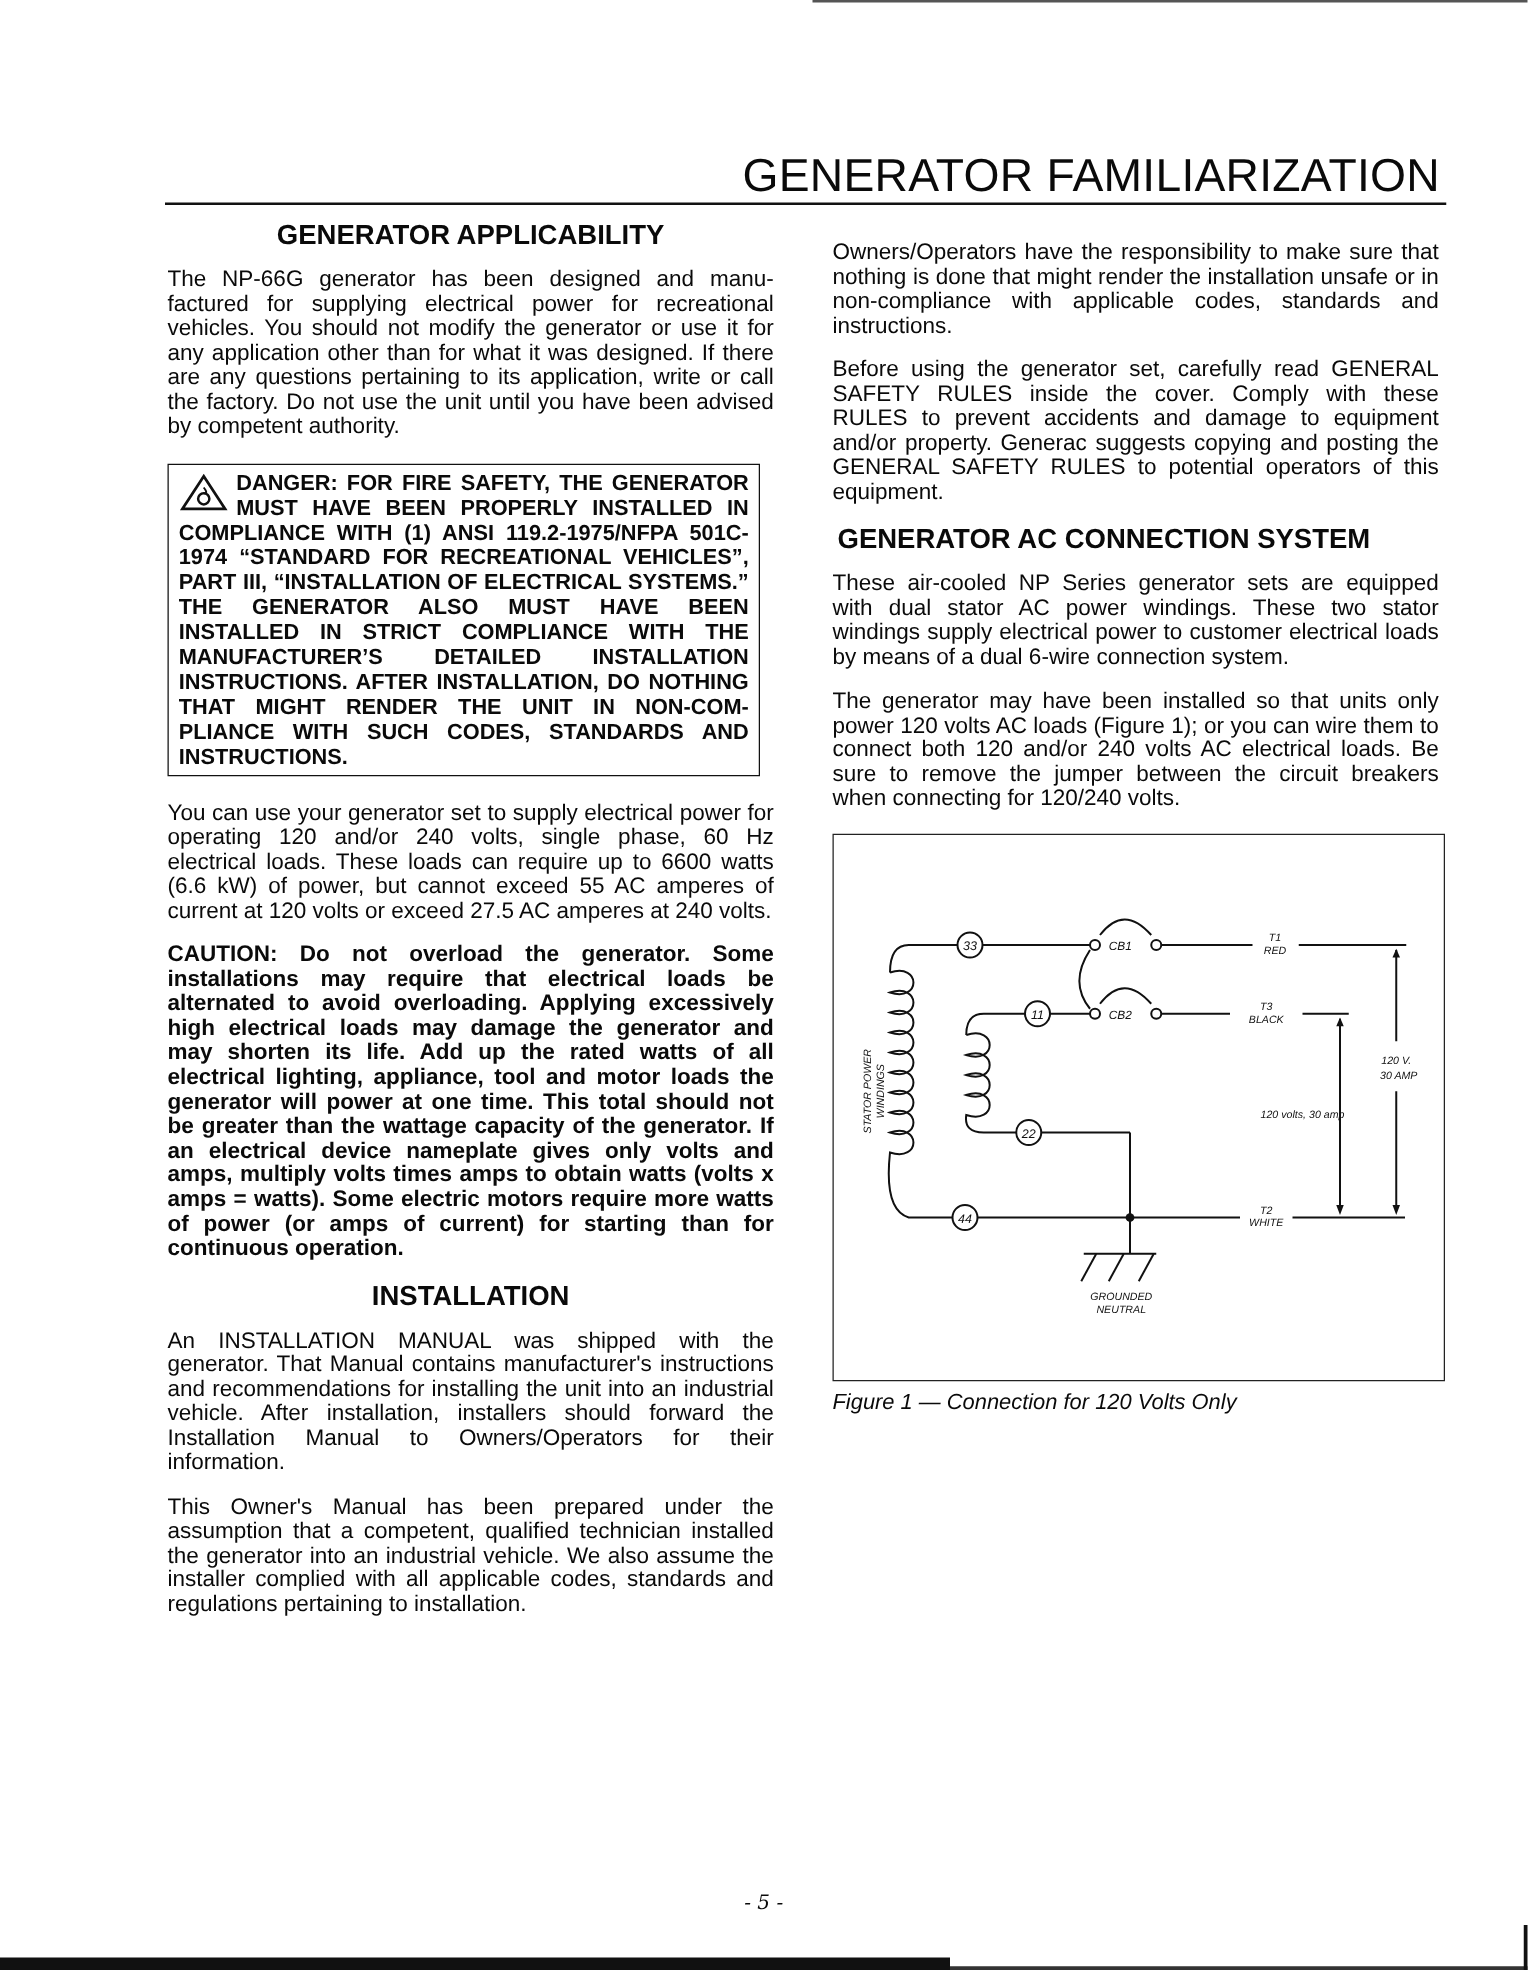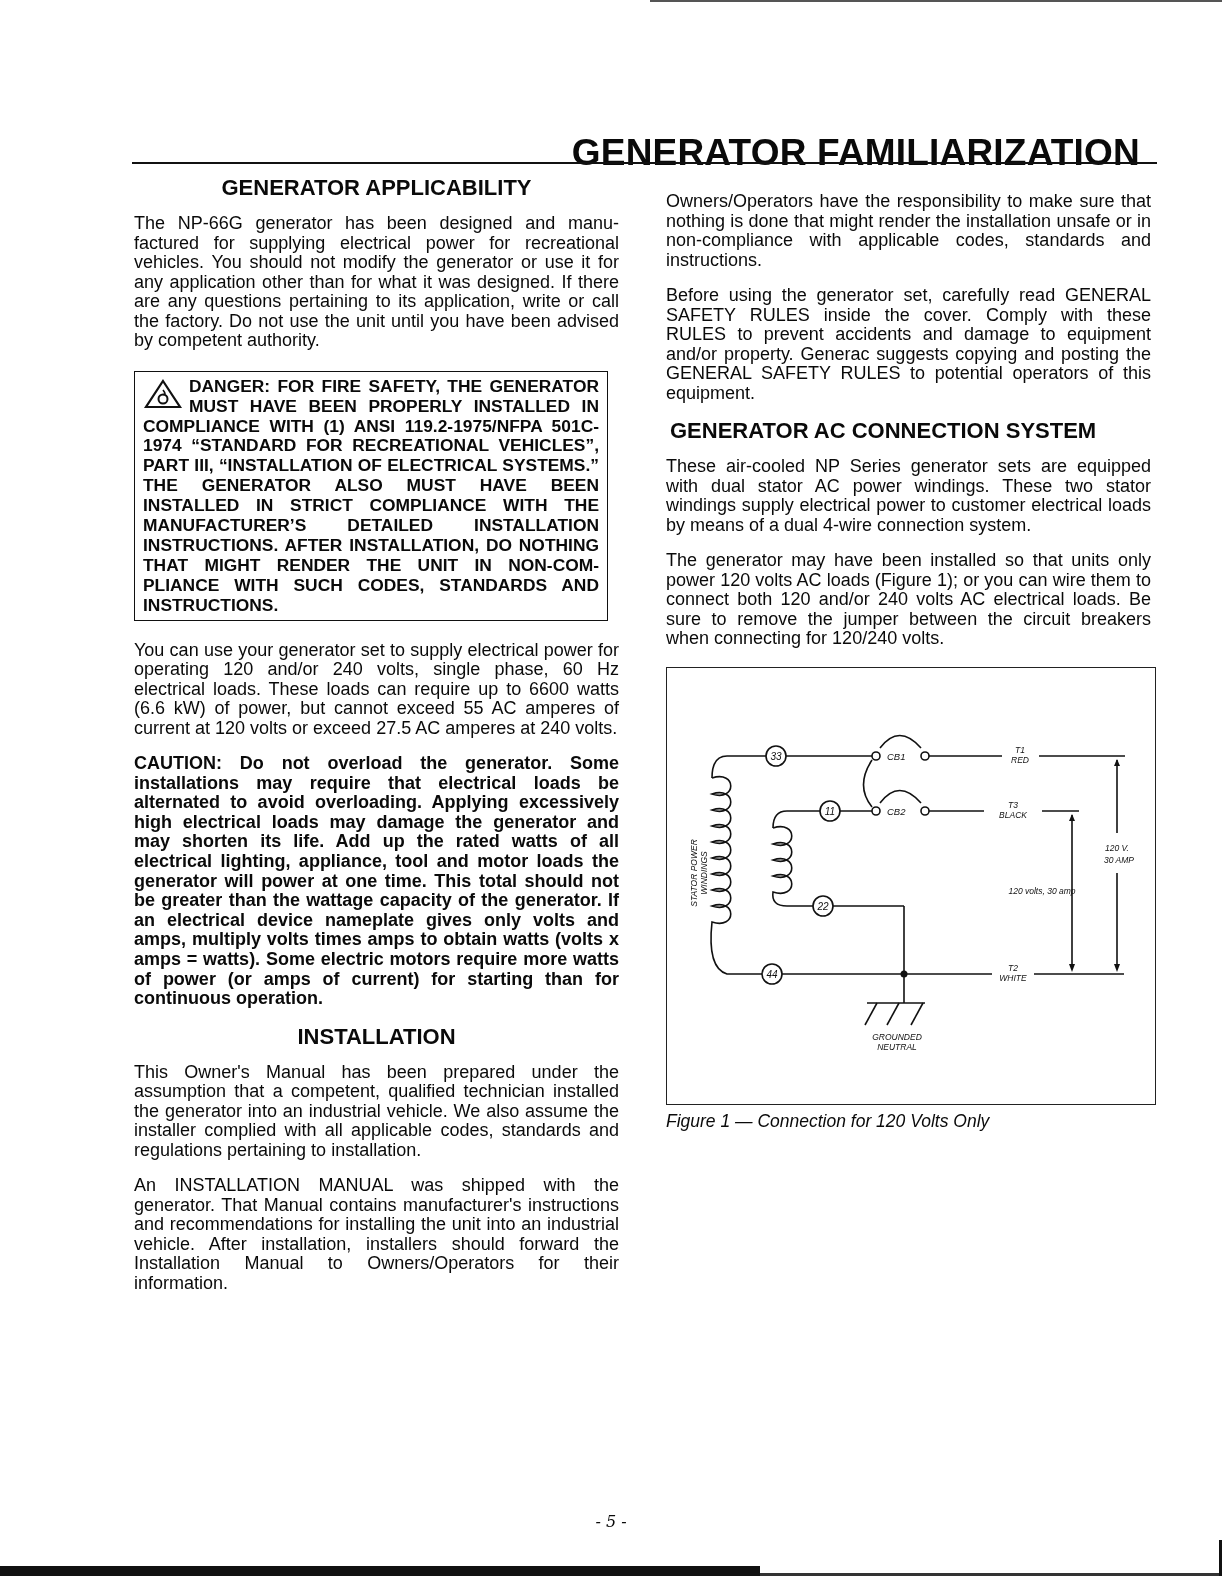--- a/index.html
+++ b/index.html
@@ -2,22 +2,22 @@
 <html><head>
   <meta charset="utf-8">
   <style>
     html, body { margin: 0; padding: 0; background: #ffffff; }
     body {
       width: 1222px; height: 1576px; position: relative; overflow: hidden;
       font-family: "Liberation Sans", sans-serif; color: #0a0a0a;
     }
     .page-title {
       position: absolute; right: 70px; top: 122px;
-      font-size: 37px; font-weight: bold; letter-spacing: 0.2px;
-      margin: 12px; line-height: 1;
+      font-size: 37px; font-weight: normal; letter-spacing: 0.2px;
+      margin: 0; line-height: 1;
     }
     .title-rule {
       position: absolute; left: 132px; top: 162px; width: 1025px; height: 2px; background: #111;
     }
     .col { position: absolute; top: 172px; width: 485px; }
     .col-left { left: 134px; }
     .col-right { left: 666px; }
     h2.sec {
       font-size: 22px; font-weight: bold; text-align: center; margin: 4px 0 4px 0; line-height: 1.1;
     }
@@ -79,31 +79,31 @@
         <path d="M20,11 Q24,16 20,15.5" fill="none" stroke="#111" stroke-width="1.6"></path>
       </svg>
     </span>
     <span>DANGER:  FOR FIRE SAFETY, THE GENER­ATOR MUST HAVE BEEN PROPERLY IN­STALLED IN COMPLIANCE WITH (1) ANSI 119.2-1975/NFPA 501C-1974 “STANDARD FOR REC­REATIONAL VEHICLES”, PART III, “INSTALLA­TION OF ELECTRICAL SYSTEMS.”  THE GENER­ATOR ALSO MUST HAVE BEEN INSTALLED IN STRICT COMPLIANCE WITH THE MANUFAC­TURER’S DETAILED INSTALLATION INSTRUC­TIONS.  AFTER INSTALLATION, DO NOTHING THAT MIGHT RENDER THE UNIT IN NON-COM­PLIANCE WITH SUCH CODES, STANDARDS AND INSTRUCTIONS.</span>
   </div>
 
   <p class="body">You can use your generator set to supply electrical power for operating 120 and/or 240 volts, single phase, 60 Hz electrical loads.  These loads can require up to 6600 watts (6.6 kW) of power, but cannot exceed 55 AC amperes of current at 120 volts or exceed 27.5 AC amperes at 240 volts.</p>
   <p class="body bold" style="line-height:19.6px;">CAUTION:  Do not overload the generator.  Some installations may require that electrical loads be alternated to avoid overloading.  Applying exces­sively  high electrical loads may damage the gener­ator and may shorten its life.  Add up the rated watts of all electrical lighting, appliance, tool and motor loads the generator will power at one time.  This total should not be greater than the wattage capac­ity of the generator. If an electrical device nameplate gives only volts and amps, multiply volts times amps to obtain watts (volts x amps = watts).  Some electric motors require more watts of power (or amps of current) for starting than for continuous operation.</p>
 
   <h2 class="sec" style="margin-top:12px;">INSTALLATION</h2>
+  <p class="body">An INSTALLATION MANUAL was shipped with the generator.  That Manual contains manufacturer's in­structions and recommendations for installing the unit into an industrial vehicle.  After installation, installers should forward the Installation Manual to Owners/Op­erators for their information.</p>
   <p class="body">This Owner's Manual has been prepared under the assumption that a competent, qualified technician in­stalled the generator into an industrial vehicle. We also assume the installer complied with all applicable codes, standards and regulations pertaining to installation.</p>
-  <p class="body">An INSTALLATION MANUAL was shipped with the generator.  That Manual contains manufacturer's in­structions and recommendations for installing the unit into an industrial vehicle.  After installation, installers should forward the Installation Manual to Owners/Op­erators for their information.</p>
 </div>
 
 <div class="col col-right" style="top:178px;">
   <p class="body">Owners/Operators have the responsibility to make sure that nothing is done that might render the installation unsafe or in non-compliance with applicable codes, standards and instructions.</p>
 
   <p class="body">Before using the generator set, carefully read GEN­ERAL SAFETY RULES inside the cover.  Comply with these RULES to prevent accidents and damage to equipment and/or property.  Generac suggests copying and posting the GENERAL SAFETY RULES to potential operators of this equipment.</p>
 
   <h2 class="sec left" style="margin-left:4px;">GENERATOR AC CONNECTION SYSTEM</h2>
-  <p class="body">These air-cooled NP Series generator sets are equipped with dual stator AC power windings. These two stator windings supply electrical power to customer electrical loads by means of a dual 4-wire connection system.</p>
+  <p class="body">These air-cooled NP Series generator sets are equipped with dual stator AC power windings. These two stator windings supply electrical power to customer electrical loads by means of a dual 6-wire connection system.</p>
   <p class="body">The generator may have been installed so that units only power 120 volts AC loads (Figure 1); or you can wire them to connect both 120 and/or 240 volts AC electrical loads. Be sure to remove the jumper between the circuit breakers when connecting for 120/240 volts.</p>
 
   <div class="figure-box">
     <svg width="488" height="436" viewBox="0 0 488 436">
       <g fill="none" stroke="#111" stroke-width="1.6">
 
         <path d="M100,88 H60 Q45,88 45,110"></path>
         <path d="M45,110
           c25,-8 25,24 0,16 c25,-8 25,24 0,16 c25,-8 25,24 0,16 c25,-8 25,24 0,16 c25,-8 25,24 0,16 c25,-8 25,24 0,16 c25,-8 25,24 0,16 c25,-8 25,24 0,16 c25,-8 25,24 0,16
           Q40,300 60,306 H96"></path>

